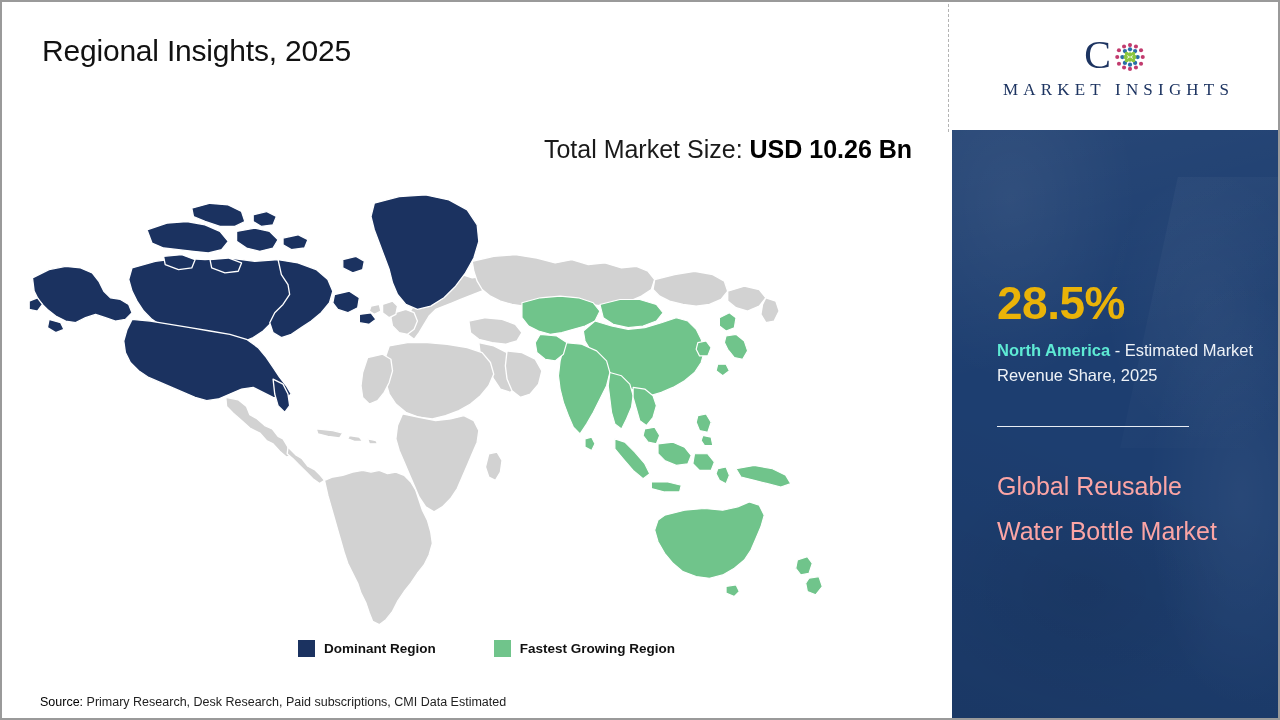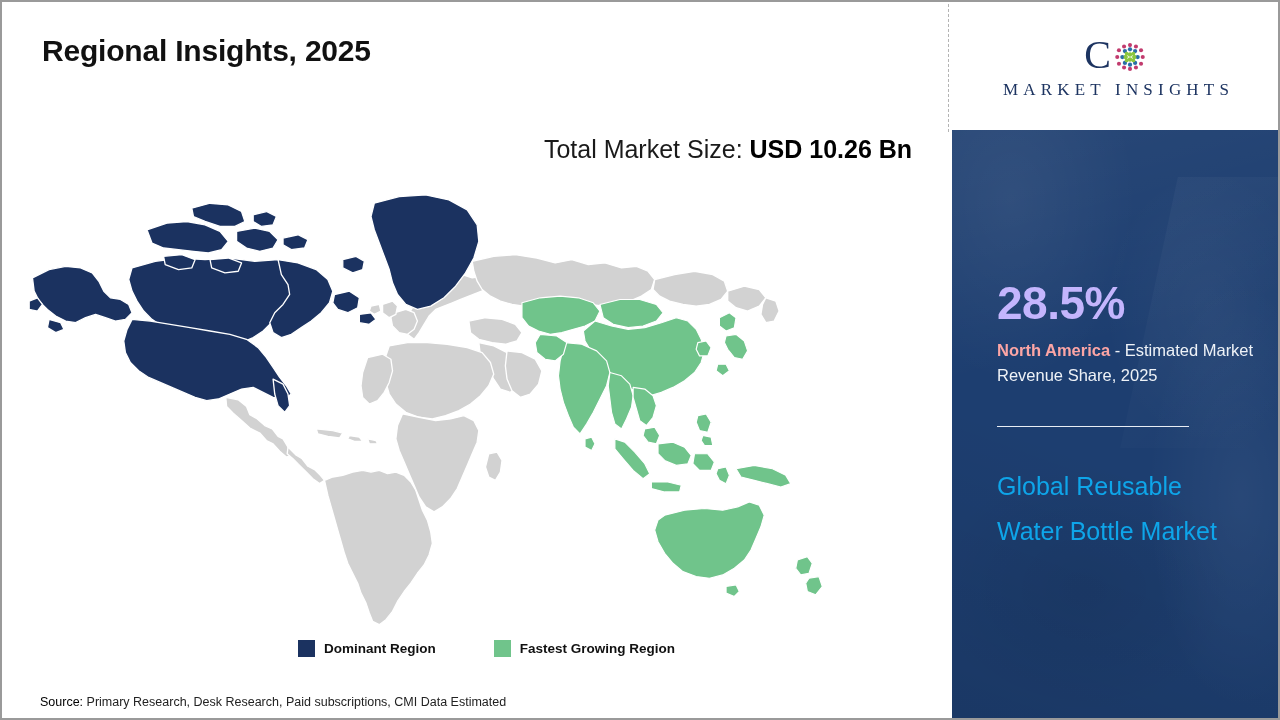--- a/index.html
+++ b/index.html
@@ -18,21 +18,21 @@
     overflow:hidden;
   }
 
   
   #left-panel{
     position:absolute;left:0;top:0;width:948px;height:716px;
     background:#ffffff;
   }
   #page-title{
     position:absolute;left:40px;top:32px;
-    font-size:30px;font-weight:bold;color:#111111;
+    font-size:30px;font-weight:normal;color:#111111;
     letter-spacing:-0.2px;
   }
   #market-size{
     position:absolute;left:516px;top:128px;width:420px;
     font-size:25px;color:#1a1a1a;line-height:1.55;text-align:center;
   }
   #market-size .msv{font-weight:bold;color:#000000;}
 
   
   #vertical-divider{
@@ -105,34 +105,34 @@
   }
   #blue-texture:after{
     content:"";position:absolute;left:60%;top:8%;width:46%;height:46%;
     background:linear-gradient(130deg, rgba(255,255,255,0.035), rgba(255,255,255,0));
     transform:skewX(-12deg);
   }
   #stat-block{
     position:absolute;left:45px;top:150px;width:262px;
   }
   #stat-percent{
-    font-size:46px;font-weight:bold;color:#c4b5fd;line-height:1;
+    font-size:46px;font-weight:bold;color:#eab308;line-height:1;
     letter-spacing:-0.5px;
   }
   #stat-caption{
     margin-top:12px;font-size:16.5px;color:#eef2f7;line-height:1.5;
   }
-  #stat-caption .region{font-weight:bold;color:#fca5a5;}
+  #stat-caption .region{font-weight:bold;color:#5eead4;}
   #stat-divider{
     position:absolute;left:45px;top:296px;width:192px;height:0;
     border-top:1.5px solid #e8edf4;
   }
   #market-name{
     position:absolute;left:45px;top:334px;width:230px;
-    font-size:25px;color:#0ea5e9;line-height:1.8;font-weight:normal;
+    font-size:25px;color:#fca5a5;line-height:1.8;font-weight:normal;
   }
 </style>
 </head>
 <body>
 
 <div id="root">
 
   <div id="left-panel">
 
     <div id="page-title">Regional Insights, 2025</div>

